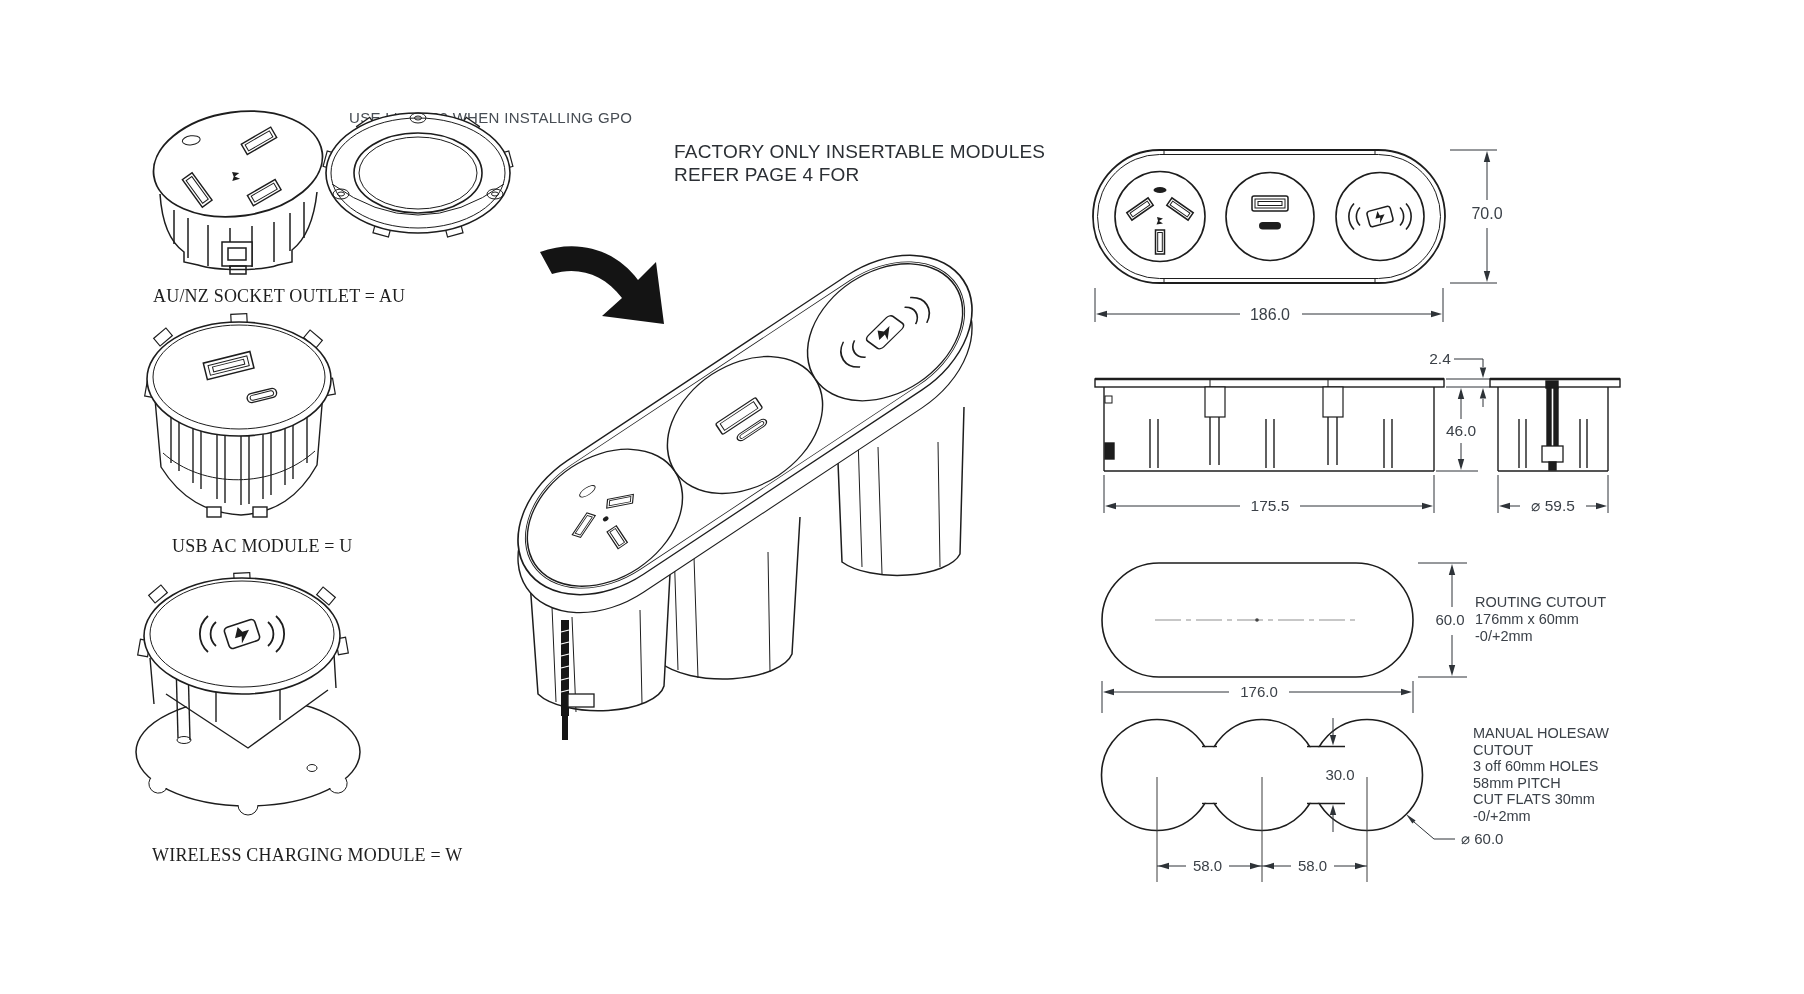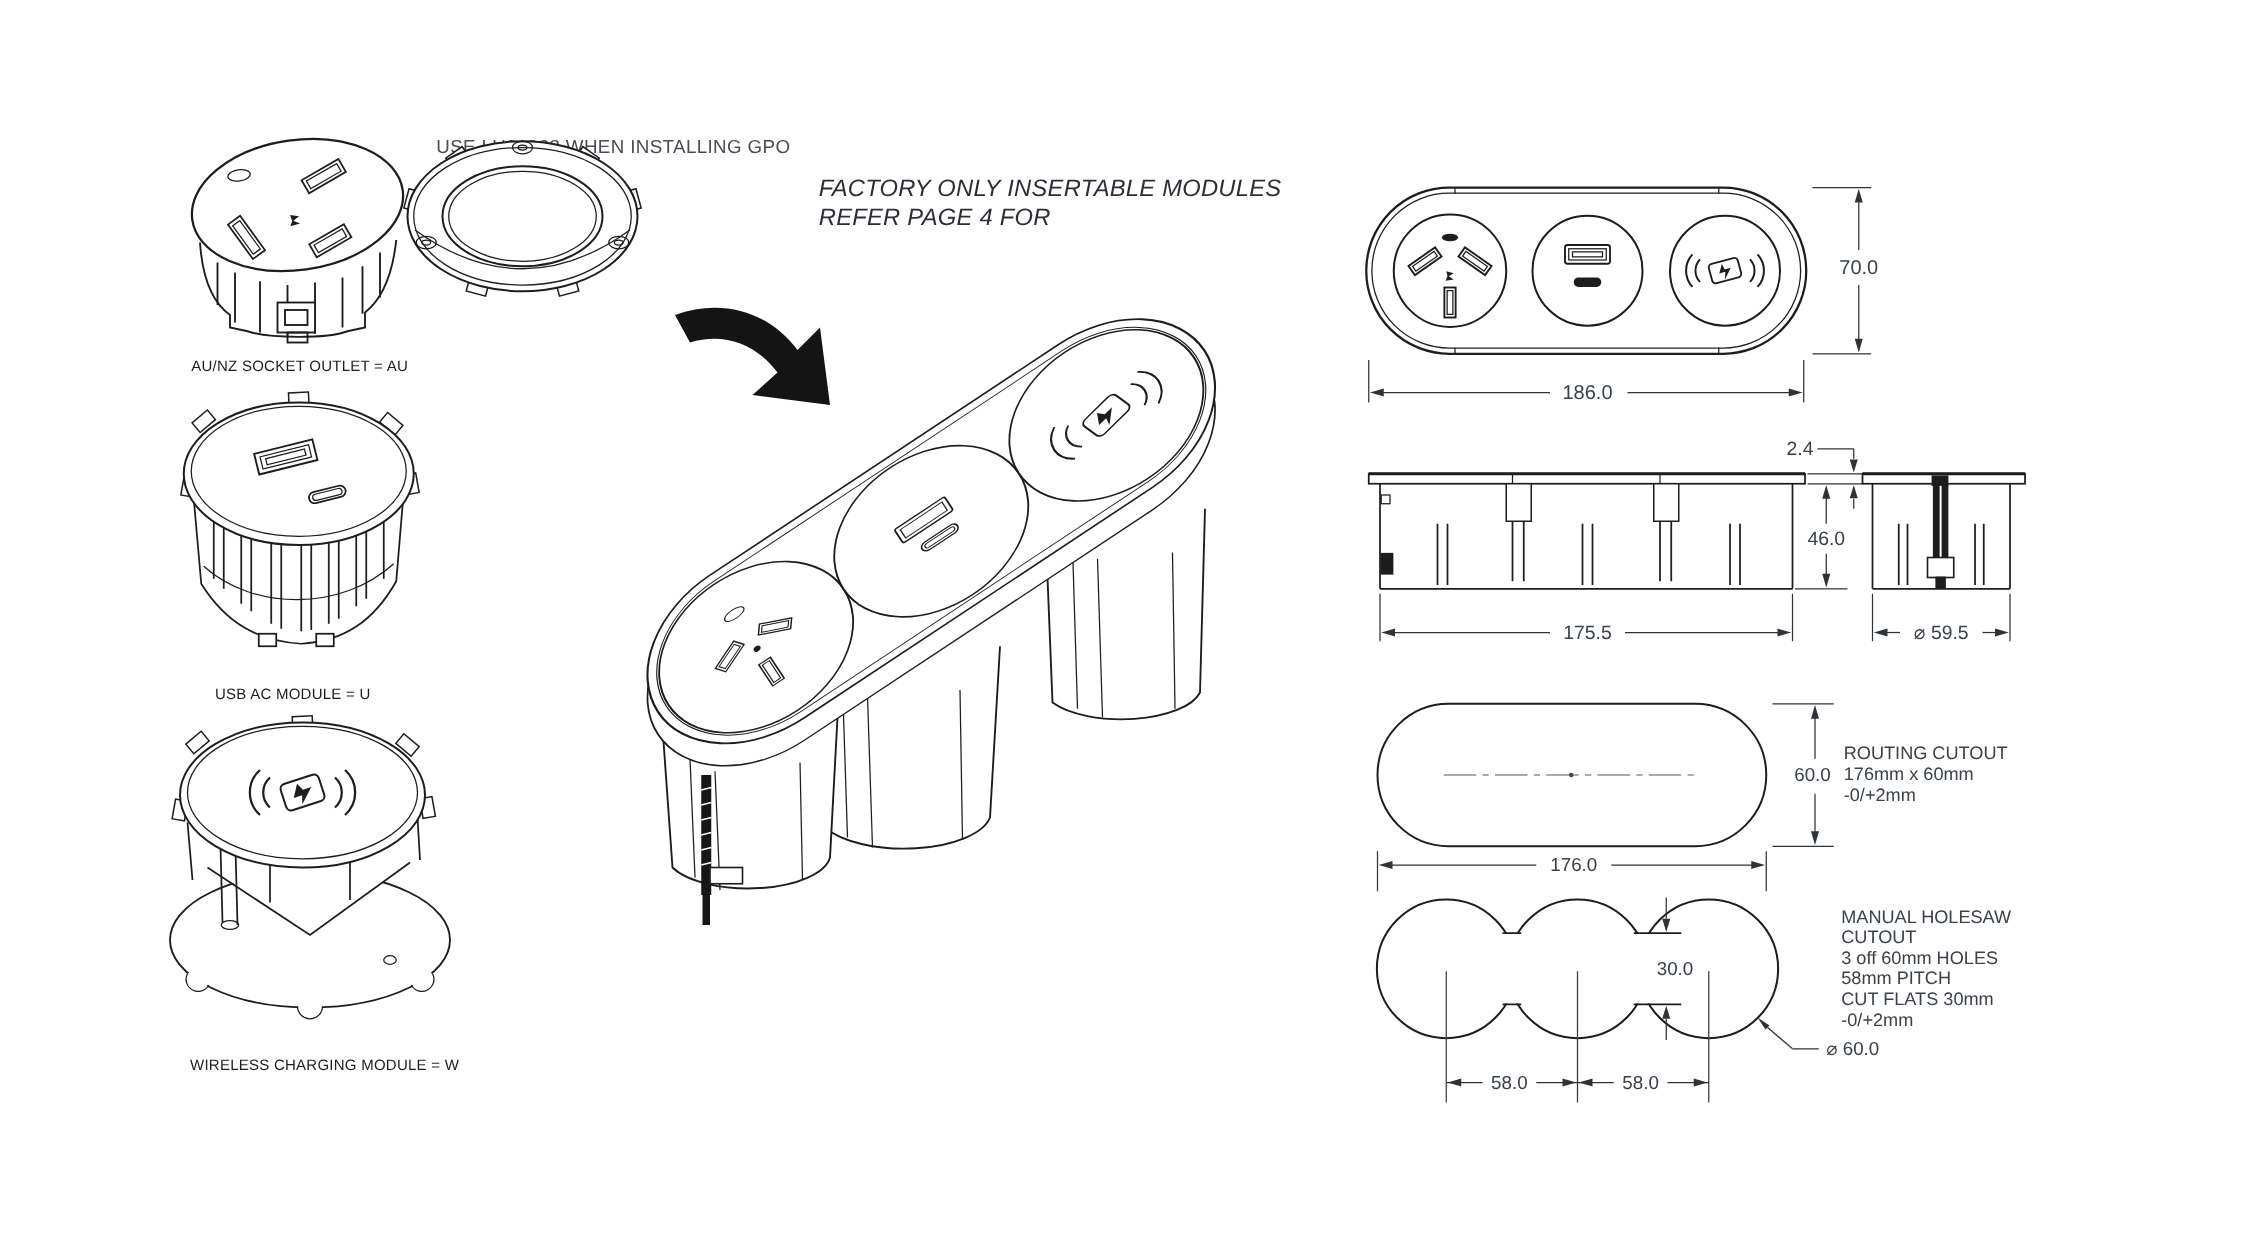--- a/index.html
+++ b/index.html
@@ -1,43 +1,43 @@
 <!DOCTYPE html>
 <html><head>
 <meta charset="utf-8">
 <style>
   html,body{margin:0;padding:0;background:#ffffff;}
   #sheet{position:relative;width:1804px;height:994px;background:#ffffff;overflow:hidden;
          font-family:"Liberation Sans", sans-serif;}
   .abs{position:absolute;}
-  .label{color:#1e1e1e;font-size:12px;letter-spacing:.2px;white-space:nowrap;}
+  .label{color:#1e1e1e;font-size:18px;letter-spacing:.2px;white-space:nowrap;font-family:Liberation Serif, serif;}
   .note-gray{color:#474d54;font-size:15px;letter-spacing:.3px;white-space:nowrap;}
   .factory{color:#2b2f34;font-size:19px;line-height:23px;letter-spacing:.2px;white-space:nowrap;}
   svg{display:block;overflow:visible;}
   svg text{font-family:"Liberation Sans", sans-serif;fill:#3b4148;}
   .ln{stroke:#1d1d1d;fill:none;}
   .dim{stroke:#2e3338;stroke-width:1;fill:none;}
   .dimf{fill:#2e3338;stroke:none;}
   .thin{stroke:#1d1d1d;stroke-width:1;fill:none;}
   .wfill{fill:#ffffff;}
 </style>
 </head>
 <body>
 
 <div id="sheet">
 
   <div class="abs note-gray" style="left:349px;top:109px;">USE LU21933 WHEN INSTALLING GPO</div>
 
-  <div class="abs factory" style="left:655px;top:140px;font-style:italic;">
+  <div class="abs factory" style="left:674px;top:140px;">
     <div>FACTORY ONLY INSERTABLE MODULES</div>
     <div>REFER PAGE 4 FOR</div>
   </div>
 
   <div class="abs label" style="left:153px;top:286px;">AU/NZ SOCKET OUTLET = AU</div>
-  <div class="abs label" style="left:172px;top:548px;">USB AC MODULE = U</div>
+  <div class="abs label" style="left:172px;top:536px;">USB AC MODULE = U</div>
   <div class="abs label" style="left:152px;top:826px;margin-top:19px;">WIRELESS CHARGING MODULE = W</div>
 
   <svg class="abs" style="left:138px;top:92px;" width="205" height="190">
     <g class="ln" stroke-width="1.5">
       <path d="M22 102 C24 132 32 150 46 160 L46 170 L60 173 C78 179 124 179 140 173 L154 170 L154 158 C168 147 176 128 179 100"></path>
       <line x1="36" y1="118" x2="36" y2="152"></line>
         <line x1="50" y1="126" x2="50" y2="166"></line>
       <line x1="70" y1="133" x2="70" y2="174"></line>
         <line x1="92" y1="136" x2="92" y2="176"></line>
       <line x1="114" y1="134" x2="114" y2="175"></line>

